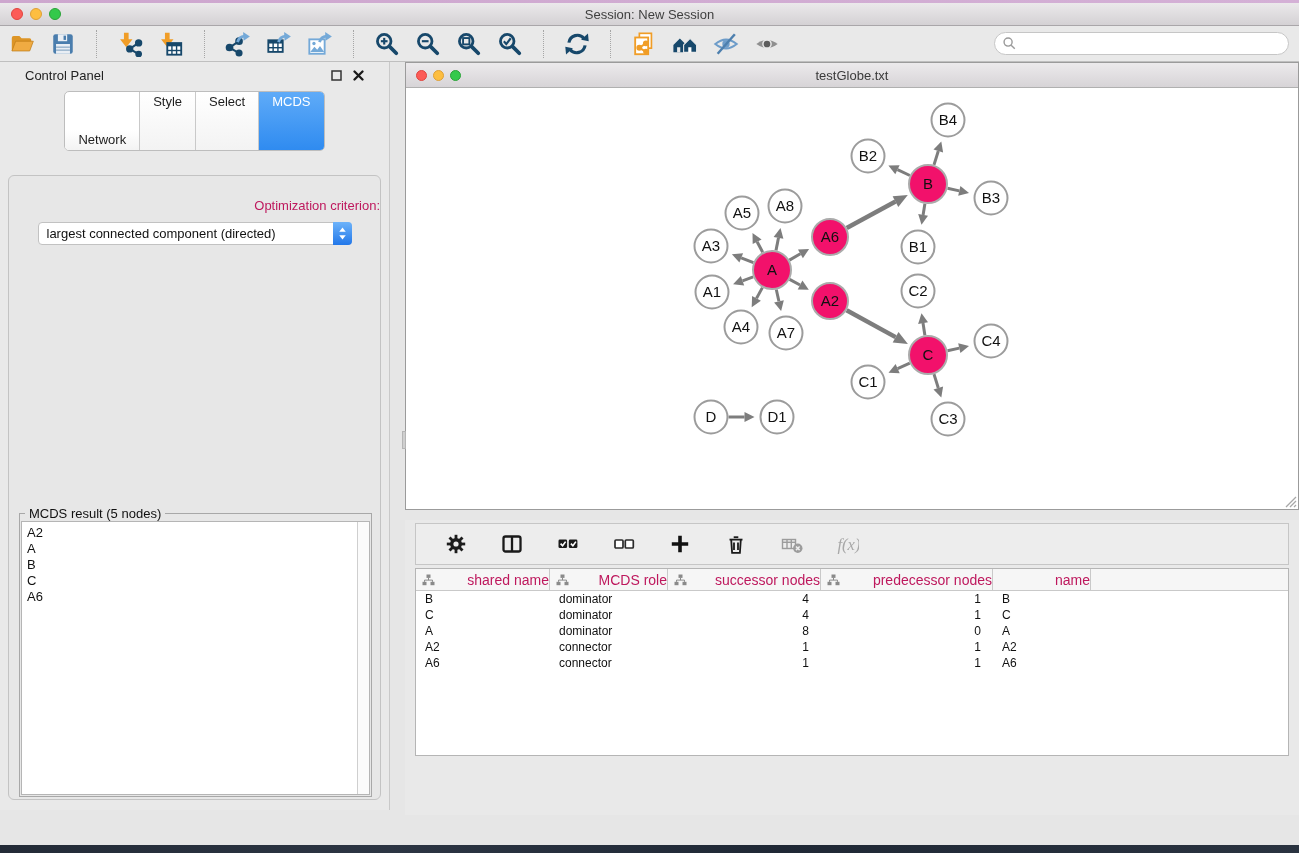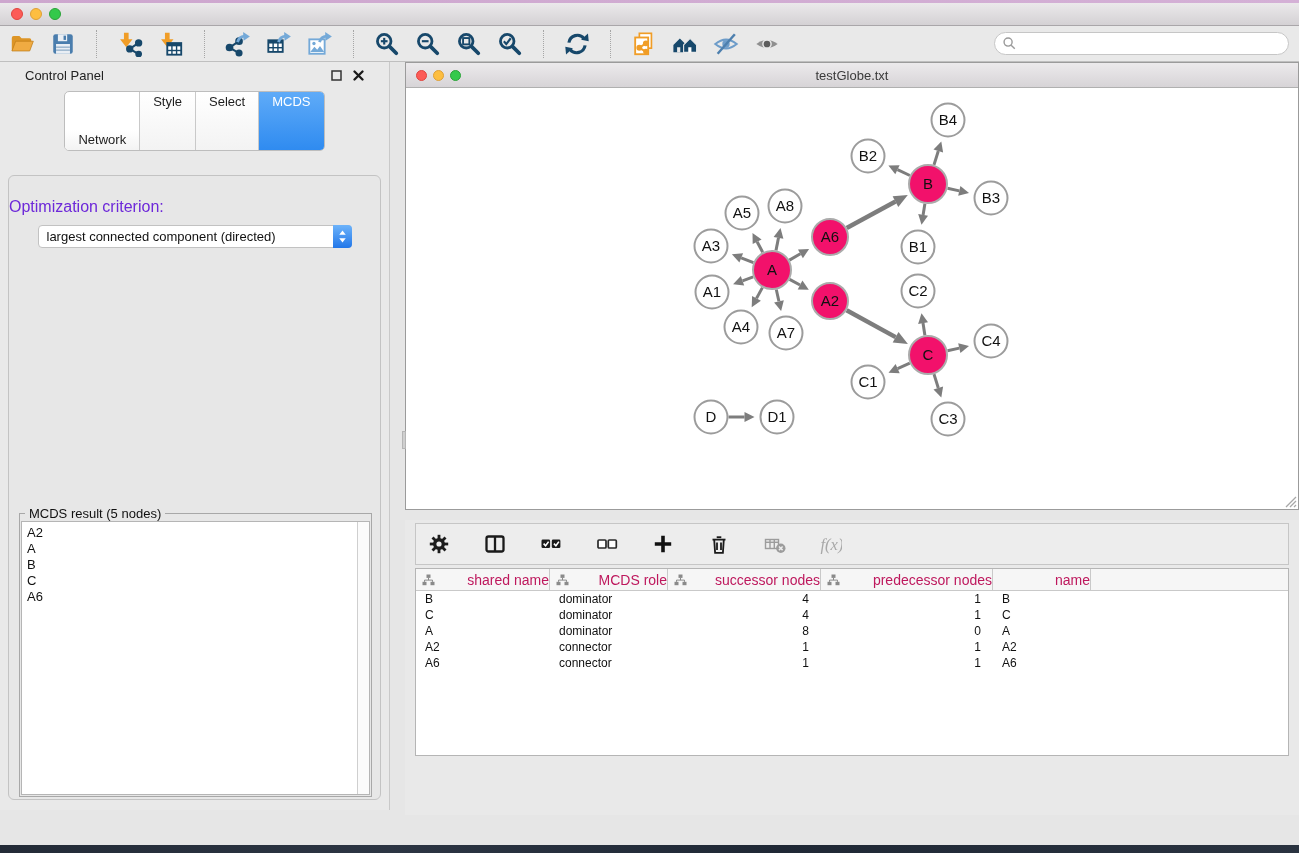--- a/index.html
+++ b/index.html
@@ -30,21 +30,21 @@
   #control-panel { position:absolute; left:0; top:0; width:390px; height:748px; background:#e9e9e9; border-right:1px solid #c9c9c9; }
   .panel-header { height:26px; display:flex; align-items:center; padding:0 25px; font-size:13px; color:#222; }
   .panel-btns { margin-left:auto; display:flex; gap:11px; align-items:center; }
   .panel-btns svg { width:11px; height:11px; display:block; }
   #cp-tabs { position:relative; z-index:2; display:flex; justify-content:center; margin-top:3px; }
   .seg { display:inline-flex; border:1px solid #bdbdbd; border-radius:5px; overflow:hidden; background:#fff; box-shadow:0 0 0 1px rgba(255,255,255,.3) inset; }
   .seg-tab { padding:2px 13px 3px; font-size:13px; color:#1d1d1d; background:linear-gradient(#ffffff,#f3f3f3); border-left:1px solid #c9c9c9; cursor:default; }
   .seg-tab:first-child { border-left:none;margin-top:38px; }
   .seg-tab.active { background:linear-gradient(#5fabf8,#2f8bf0); color:#fff; }
   #cp-content { position:absolute; left:8px; right:8px; top:113px; bottom:10px; border:1px solid #c3c3c3; border-radius:6px; background:#e7e7e7; }
-  .opt-label { text-align:left; margin-top:22px; font-size:16px; color:#6d28d9; }
+  .opt-label { text-align:right; margin-top:22px; font-size:13px; color:#be185d; }
   .dropdown { width:314px; height:23px; background:#fff; border:1px solid #c2c2c2; border-radius:4px; display:flex; align-items:center; margin:9px auto 0; }
   .dd-text { flex:1; font-size:13px; color:#111; padding-left:8px; white-space:nowrap; overflow:hidden; }
   .dd-stepper { width:19px; height:23px; margin-right:-1px; background:linear-gradient(#6db3fa,#2277e9); border-radius:0 4px 4px 0; display:flex; align-items:center; justify-content:center; }
   .dd-stepper svg { width:9px; height:15px; }
   .btn-row { display:flex; justify-content:center; gap:13px; margin-top:14px; }
   .mac-btn { background:linear-gradient(#ffffff,#f0f0f0); border:1px solid #c3c3c3; border-radius:4px; font-size:13px; padding:2px 15px 3px; color:#111; font-family:"Liberation Sans",sans-serif; }
   .groupbox { position:absolute; left:10px; right:8px; top:337px; bottom:2px; border:1px solid #a8a8a8; }
   .group-legend { position:absolute; top:-8px; left:5px; background:#e7e7e7; padding:0 4px; font-size:13px; color:#111; }
   .listbox { position:absolute; left:1px; right:1px; top:7px; bottom:1px; background:#fff; border:1px solid #b5b5b5; display:flex; }
   .list-items { flex:1; padding:3px 2px 0 5px; font-size:13px; line-height:16px; color:#111; }
@@ -56,21 +56,21 @@
   .net-titlebar .traffic { margin-left:10px; gap:6px; }
   .net-titlebar .tl { width:11px; height:11px; }
   .net-title { position:absolute; left:0; right:0; text-align:center; font-size:13px; color:#3a3a3a; }
   #net-canvas { position:absolute; left:0; top:25px; right:0; bottom:0; background:#fff; }
   #net-svg { position:absolute; left:0; top:0; }
   .resize-grip { position:absolute; right:1px; bottom:1px; width:14px; height:14px; }
   .split-h { position:absolute; left:-4px; top:368px; width:4px; height:18px; background:#cfcfcf; border:1px solid #b5b5b5; }
 
   
   #table-panel { position:absolute; left:405px; top:458px; width:894px; height:295px; background:#e9e9e9; }
-  #tp-toolbar { margin:3px 10px 0; height:42px; border:1px solid #c6c6c6; background:#ededed; display:flex; align-items:center; padding-left:11px; gap:32px; }
+  #tp-toolbar { margin:3px 10px 0; height:42px; border:1px solid #c6c6c6; background:#ededed; display:flex; align-items:center; padding-left:28px; gap:32px; }
   .tp-btn { width:24px; height:24px; display:flex; align-items:center; justify-content:center; }
   .tp-btn svg { width:22px; height:22px; }
   #tp-table { margin:3px 10px 0; height:188px; border:1px solid #b5b5b5; background:#fff; overflow:hidden; font-size:12px; }
   .thead { display:flex; height:22px; background:#f6f6f6; border-bottom:1px solid #c9c9c9; }
   .th { position:relative; display:flex; align-items:center; justify-content:flex-end; border-right:1px solid #c9c9c9; font-size:14px; color:#be185d; }
   .th .tree { position:absolute; left:6px; top:5px; width:13px; height:12px; }
   .th.fill { flex:1; border-right:none; }
   .trow { display:flex; height:16px; line-height:16px; color:#111; }
   .td { overflow:hidden; white-space:nowrap; }
   .td.l { padding-left:9px; } .td.r { text-align:right; padding-right:12px; }
@@ -89,20 +89,21 @@
 
 <div id="app">
   <div id="top-strip"></div>
 
   <div id="titlebar">
     <div class="traffic">
       <span class="tl red"></span>
       <span class="tl yel"></span>
       <span class="tl grn"></span>
     </div>
+    <div class="title">Session: New Session</div>
   </div>
 
   <div id="toolbar">
     <div id="tb-groups">
         <div class="tb-btn">
           <svg viewBox="0 0 28 28">
             <path d="M3 21.5 V7.5 Q3 5.5 5 5.5 h6.2 l2.3 2.4 H22 q2 0 2 2 v2" fill="#dd9526"></path>
             <path d="M3.2 21.5 L7.2 11 h19 l-3.9 10.5 z" fill="#f0ab42" stroke="#c07d18" stroke-width="0.8"></path>
           </svg>
         </div>

